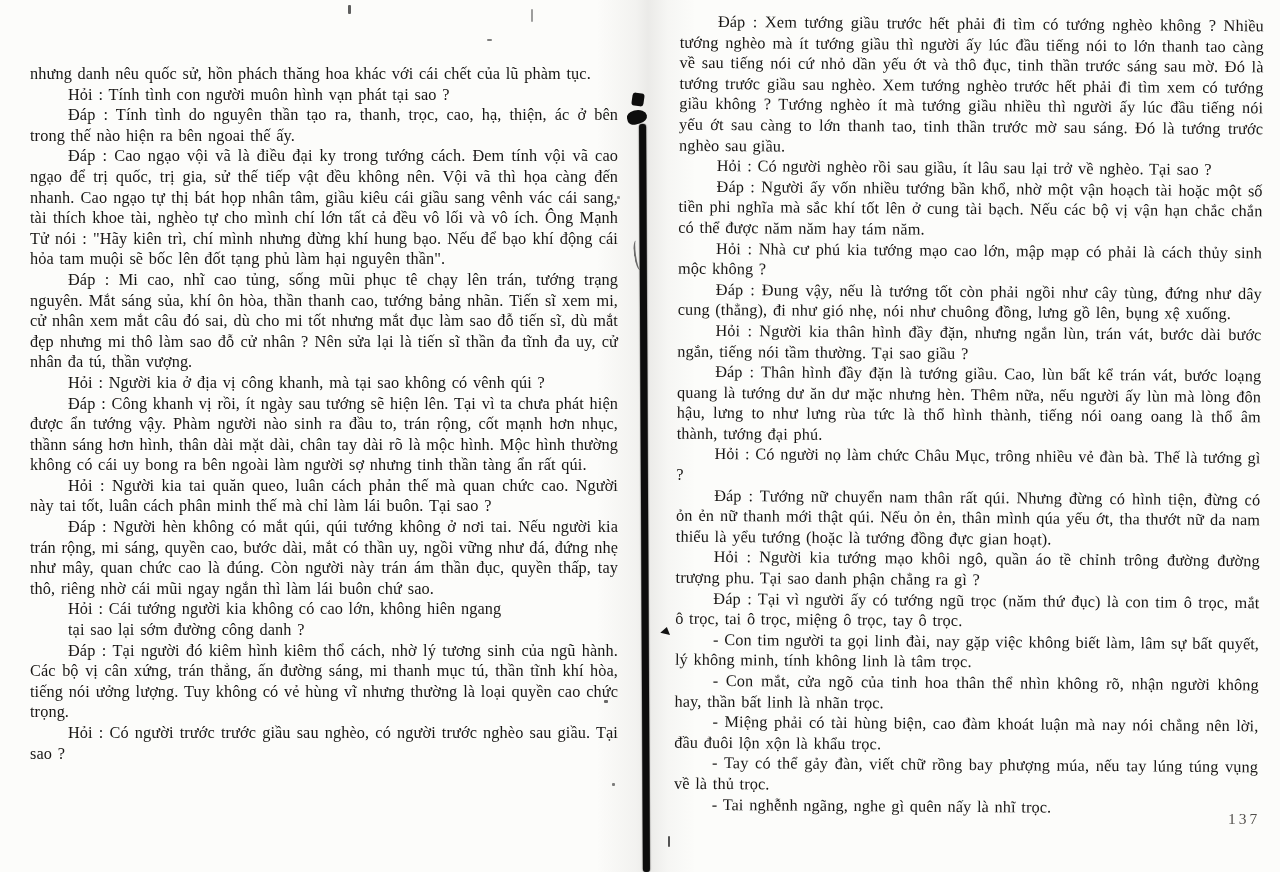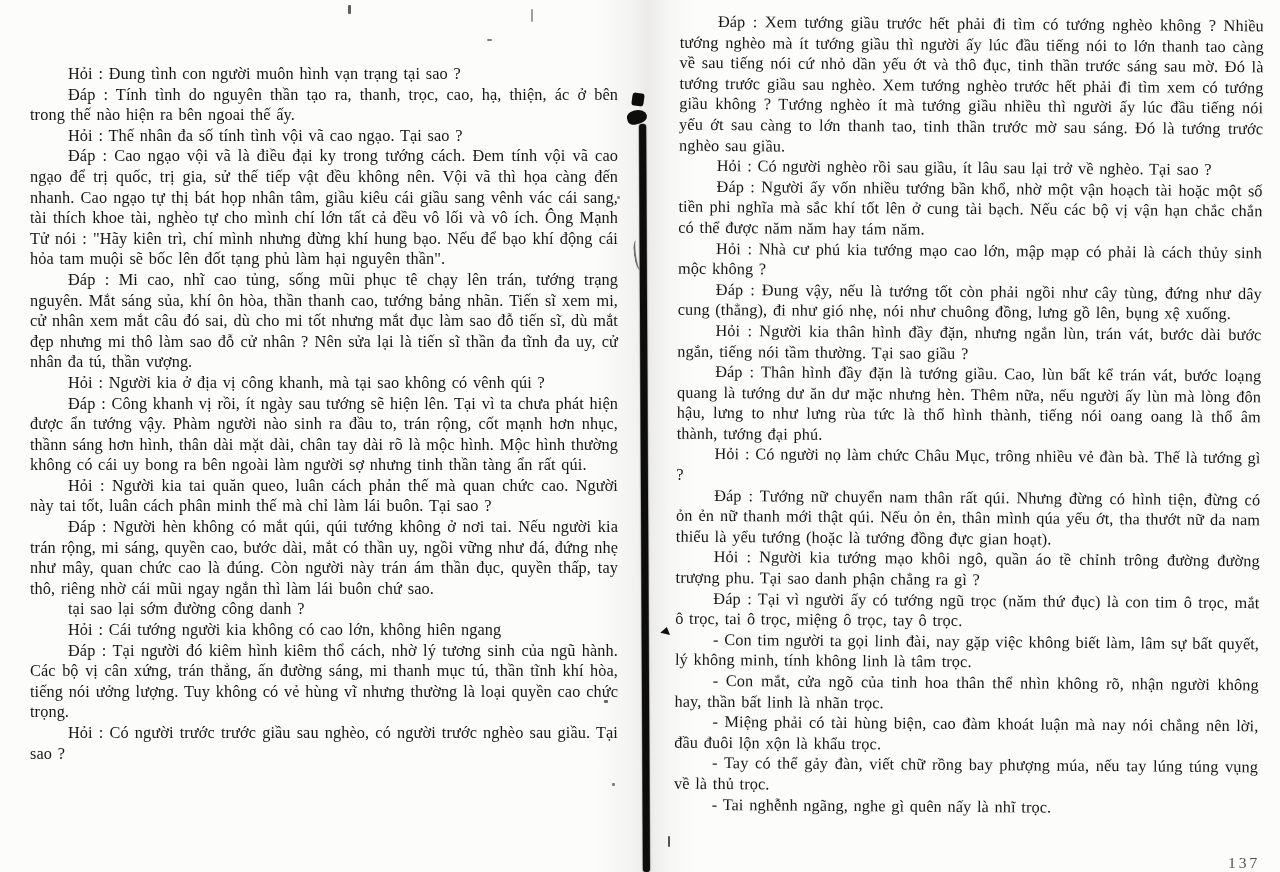--- a/index.html
+++ b/index.html
@@ -107,40 +107,39 @@
     transform: rotate(14deg);
   }
   .page-number {
     position: absolute;
     left: 1228px; top: 810px;
     font-size: 15.5px;
     letter-spacing: 3px;
     color: #34302c;
     opacity: .85;
     font-family: "Liberation Serif", "DejaVu Serif", serif;
-    margin-top: 44px;
   }
 </style>
 </head>
 <body>
 
 <div class="spread">
 
   <div class="page-text" id="left-text">
-      <p class="para indent">Hỏi : Đung tình con người muôn hình vạn trạng tại sao ?</p>
+      <p class="para">nhưng danh nêu quốc sử, hồn phách thăng hoa khác với cái chết của lũ phàm tục.</p>
+      <p class="para indent">Hỏi : Tính tình con người muôn hình vạn phát tại sao ?</p>
       <p class="para indent">Đáp : Tính tình do nguyên thần tạo ra, thanh, trọc, cao, hạ, thiện, ác ở bên trong thế nào hiện ra bên ngoai thế ấy.</p>
-      <p class="para indent">Hỏi : Thế nhân đa số tính tình vội vã cao ngạo. Tại sao ?</p>
       <p class="para indent">Đáp : Cao ngạo vội vã là điều đại ky trong tướng cách. Đem tính vội vã cao ngạo để trị quốc, trị gia, sử thế tiếp vật đều không nên. Vội vã thì họa càng đến nhanh. Cao ngạo tự thị bát họp nhân tâm, giầu kiêu cái giầu sang vênh vác cái sang, tài thích khoe tài, nghèo tự cho mình chí lớn tất cả đều vô lối và vô ích. Ông Mạnh Tử nói : "Hãy kiên trì, chí mình nhưng đừng khí hung bạo. Nếu để bạo khí động cái hỏa tam muội sẽ bốc lên đốt tạng phủ làm hại nguyên thần".</p>
       <p class="para indent">Đáp : Mi cao, nhĩ cao tủng, sống mũi phục tê chạy lên trán, tướng trạng nguyên. Mắt sáng sủa, khí ôn hòa, thần thanh cao, tướng bảng nhãn. Tiến sĩ xem mi, cử nhân xem mắt câu đó sai, dù cho mi tốt nhưng mắt đục làm sao đỗ tiến sĩ, dù mắt đẹp nhưng mi thô làm sao đỗ cử nhân ? Nên sửa lại là tiến sĩ thần đa tĩnh đa uy, cử nhân đa tú, thần vượng.</p>
       <p class="para indent">Hỏi : Người kia ở địa vị công khanh, mà tại sao không có vênh qúi ?</p>
       <p class="para indent">Đáp : Công khanh vị rồi, ít ngày sau tướng sẽ hiện lên. Tại vì ta chưa phát hiện được ẩn tướng vậy. Phàm người nào sinh ra đầu to, trán rộng, cốt mạnh hơn nhục, thầnn sáng hơn hình, thân dài mặt dài, chân tay dài rõ là mộc hình. Mộc hình thường không có cái uy bong ra bên ngoài làm người sợ nhưng tinh thần tàng ẩn rất qúi.</p>
       <p class="para indent">Hỏi : Người kia tai quăn queo, luân cách phản thế mà quan chức cao. Người này tai tốt, luân cách phân minh thế mà chỉ làm lái buôn. Tại sao ?</p>
       <p class="para indent">Đáp : Người hèn không có mắt qúi, qúi tướng không ở nơi tai. Nếu người kia trán rộng, mi sáng, quyền cao, bước dài, mắt có thần uy, ngồi vững như đá, đứng nhẹ như mây, quan chức cao là đúng. Còn người này trán ám thần đục, quyền thấp, tay thô, riêng nhờ cái mũi ngay ngắn thì làm lái buôn chứ sao.</p>
+      <p class="para indent">Hỏi : Cái tướng người kia không có cao lớn, không hiên ngang</p>
       <p class="para indent">tại sao lại sớm đường công danh ?</p>
-      <p class="para indent">Hỏi : Cái tướng người kia không có cao lớn, không hiên ngang</p>
       <p class="para indent">Đáp : Tại người đó kiêm hình kiêm thổ cách, nhờ lý tương sinh của ngũ hành. Các bộ vị cân xứng, trán thẳng, ấn đường sáng, mi thanh mục tú, thần tĩnh khí hòa, tiếng nói ưởng lượng. Tuy không có vẻ hùng vĩ nhưng thường là loại quyền cao chức trọng.</p>
       <p class="para indent">Hỏi : Có người trước trước giầu sau nghèo, có người trước nghèo sau giầu. Tại sao ?</p>
     </div>
 
   <div class="page-text" id="right-text">
       <p class="para indent">Đáp : Xem tướng giầu trước hết phải đi tìm có tướng nghèo không ? Nhiều tướng nghèo mà ít tướng giầu thì người ấy lúc đầu tiếng nói to lớn thanh tao càng về sau tiếng nói cứ nhỏ dần yếu ớt và thô đục, tinh thần trước sáng sau mờ. Đó là tướng trước giầu sau nghèo. Xem tướng nghèo trước hết phải đi tìm xem có tướng giầu không ? Tướng nghèo ít mà tướng giầu nhiều thì người ấy lúc đầu tiếng nói yếu ớt sau càng to lớn thanh tao, tinh thần trước mờ sau sáng. Đó là tướng trước nghèo sau giầu.</p>
       <p class="para indent">Hỏi : Có người nghèo rồi sau giầu, ít lâu sau lại trở về nghèo. Tại sao ?</p>
       <p class="para indent">Đáp : Người ấy vốn nhiều tướng bần khổ, nhờ một vận hoạch tài hoặc một số tiền phi nghĩa mà sắc khí tốt lên ở cung tài bạch. Nếu các bộ vị vận hạn chắc chắn có thể được năm năm hay tám năm.</p>
       <p class="para indent">Hỏi : Nhà cư phú kia tướng mạo cao lớn, mập mạp có phải là cách thủy sinh mộc không ?</p>
       <p class="para indent">Đáp : Đung vậy, nếu là tướng tốt còn phải ngồi như cây tùng, đứng như dây cung (thẳng), đi như gió nhẹ, nói như chuông đồng, lưng gồ lên, bụng xệ xuống.</p>

